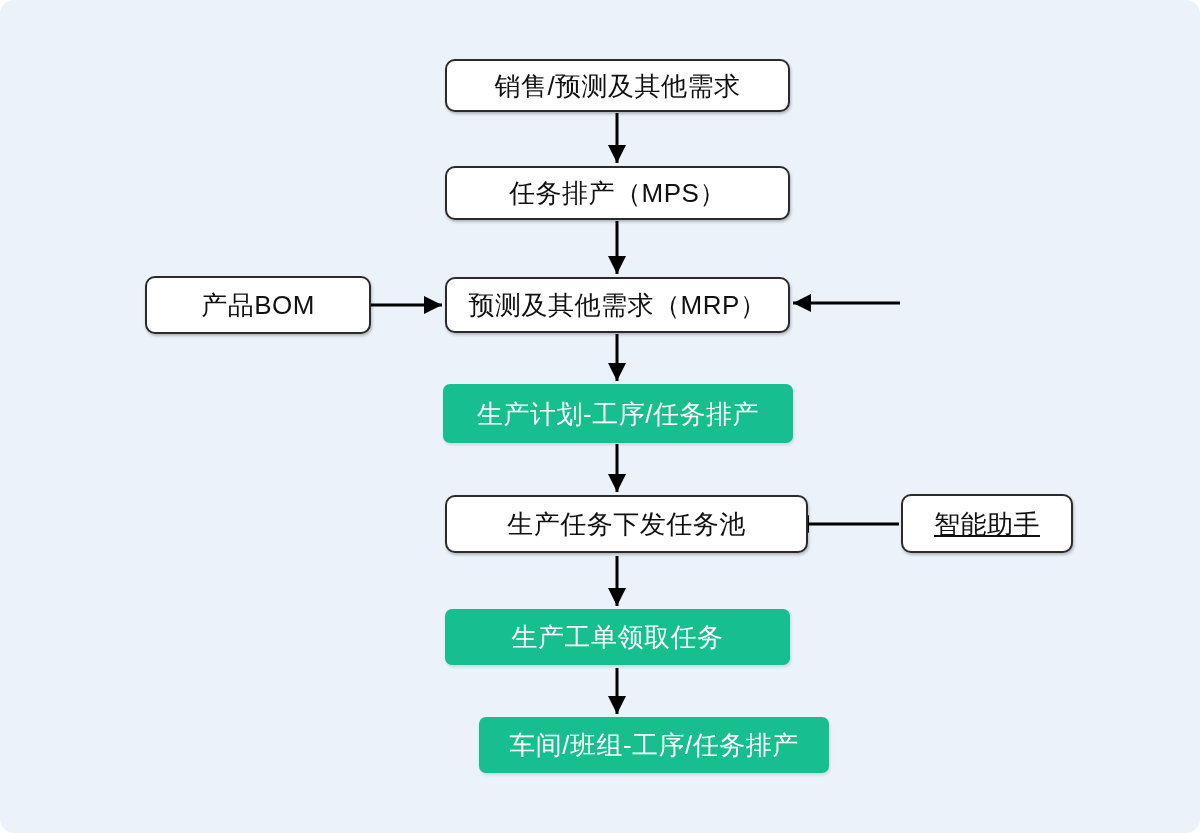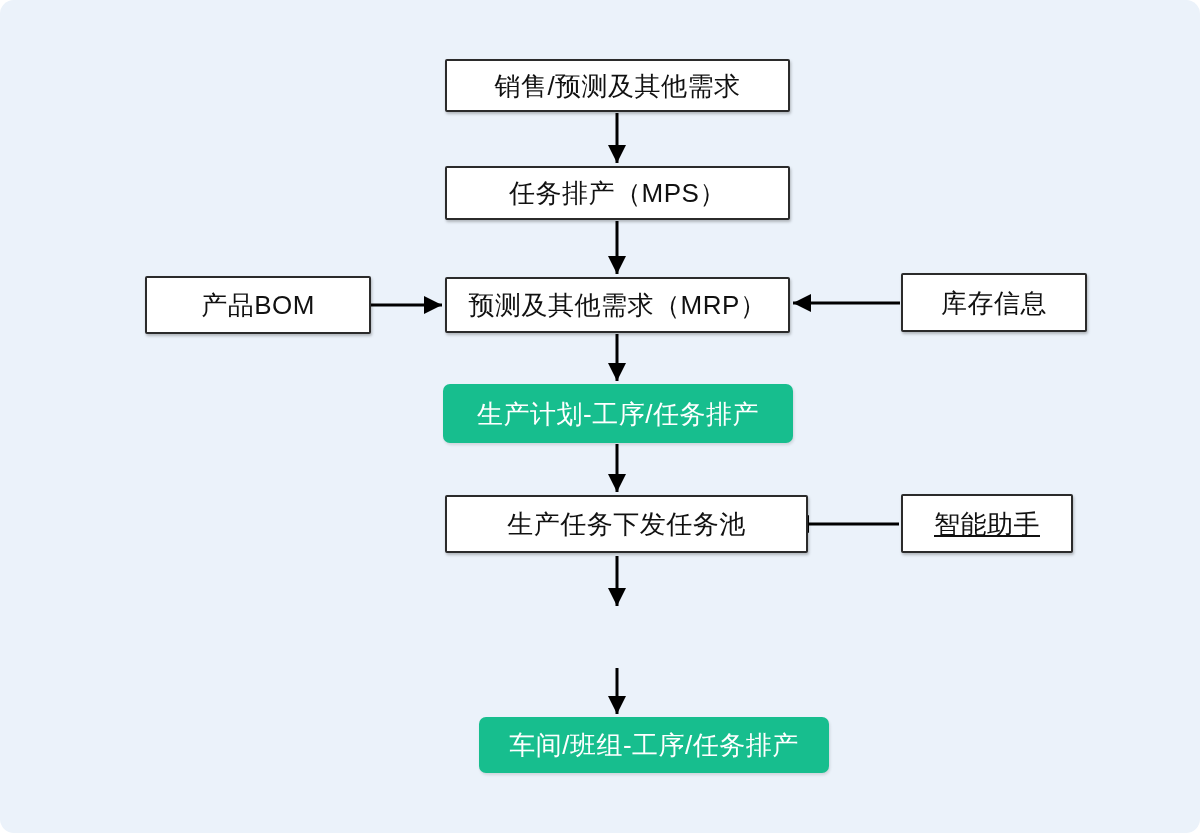--- a/index.html
+++ b/index.html
@@ -32,21 +32,21 @@
   }
 
   .node {
     position: absolute;
     display: flex;
     align-items: center;
     justify-content: center;
     font-size: 26px;
     letter-spacing: 0.5px;
     white-space: nowrap;
-    border-radius: 2px;
+    border-radius: 10px;
     line-height: 1;
   }
   .node.white {
     background: var(--node-fill-white);
     border: 2px solid var(--node-border);
     color: var(--text-dark);
     box-shadow: 1px 2px 3px rgba(0,0,0,0.25);
   }
   .node.green {
     background: var(--node-fill-green);
@@ -89,24 +89,24 @@
   </svg>
 
   <div id="node-sales" class="node white">销售/预测及其他需求</div>
 
   <div id="node-mps" class="node white">任务排产（MPS）</div>
 
   <div id="node-bom" class="node white">产品BOM</div>
 
   <div id="node-mrp" class="node white">预测及其他需求（MRP）</div>
 
-  <div id="node-inventory" class="node white">库存信息</div>
 
   <div id="node-plan-scheduling" class="node green">生产计划-工序/任务排产</div>
 
   <div id="node-task-pool" class="node white">生产任务下发任务池</div>
 
   <div id="node-assistant" class="node white">智能助手</div>
 
+  <div id="node-work-order" class="node green">生产工单领取任务</div>
 
   <div id="node-workshop-scheduling" class="node green">车间/班组-工序/任务排产</div>
 
 </div>
 
 </body></html>

